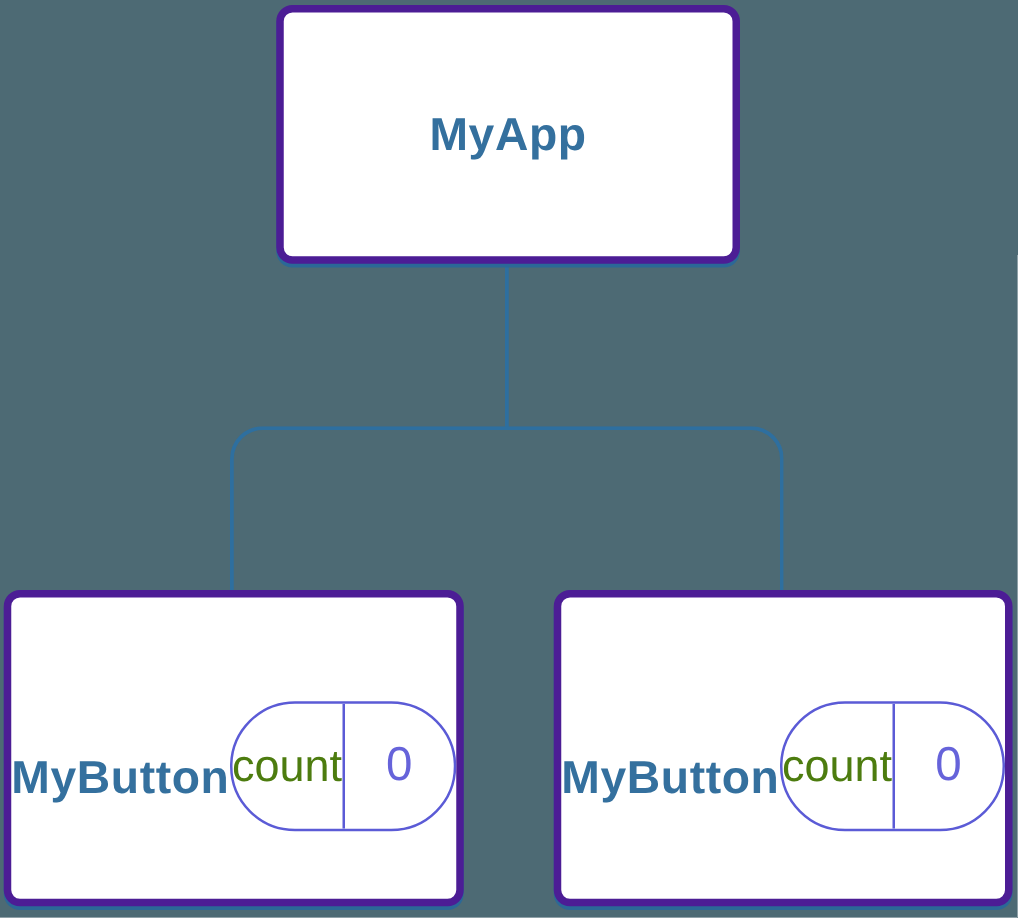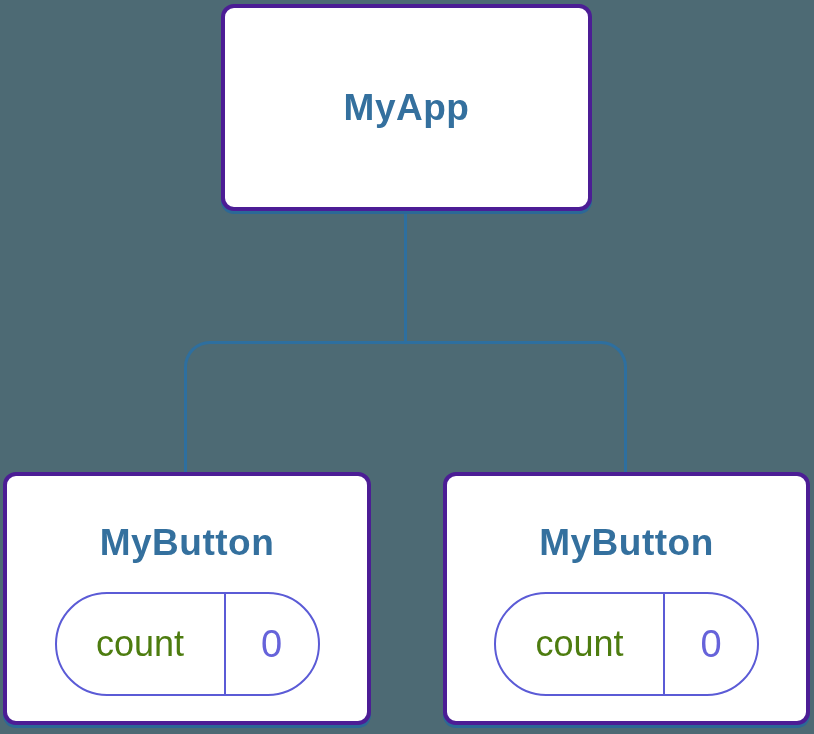--- a/index.html
+++ b/index.html
@@ -8,33 +8,33 @@
     position: relative;
     width: 814px;
     height: 734px;
     background: #4D6A74;
     overflow: hidden;
     font-family: "Liberation Sans", sans-serif;
   }
   .node {
     position: absolute;
     background: #ffffff;
-    border: 4px solid #4c1d95;
+    border: 6px solid #4c1d95;
     border-radius: 13px;
     box-shadow: 0 3px 0 #2B6897;
   }
   .root-node {
     left: 221px; top: 4px;
     width: 371px; height: 207px;
     display: flex; align-items: center; justify-content: center;
   }
   .child-node {
     top: 472px;
     width: 368px; height: 253px;
-    display: flex; flex-direction: column; align-items: center;
+    display: flex; flex-direction: row; align-items: center;
   }
   .child-node.left  { left: 3px; }
   .child-node.right { left: 443px; width: 367px; }
   .node-title {
     color: #34709E;
     font-size: 37px;
     line-height: 43px;
     font-weight: 600;
     letter-spacing: 0.5px;
     white-space: nowrap;

